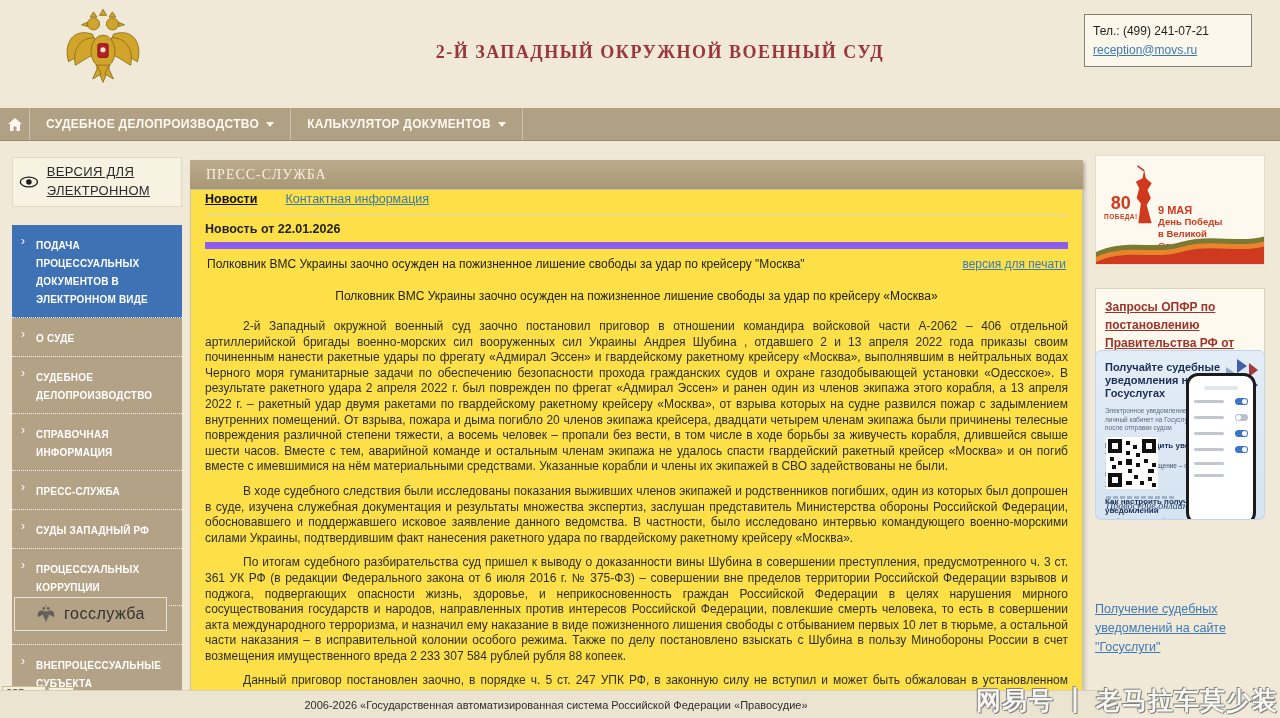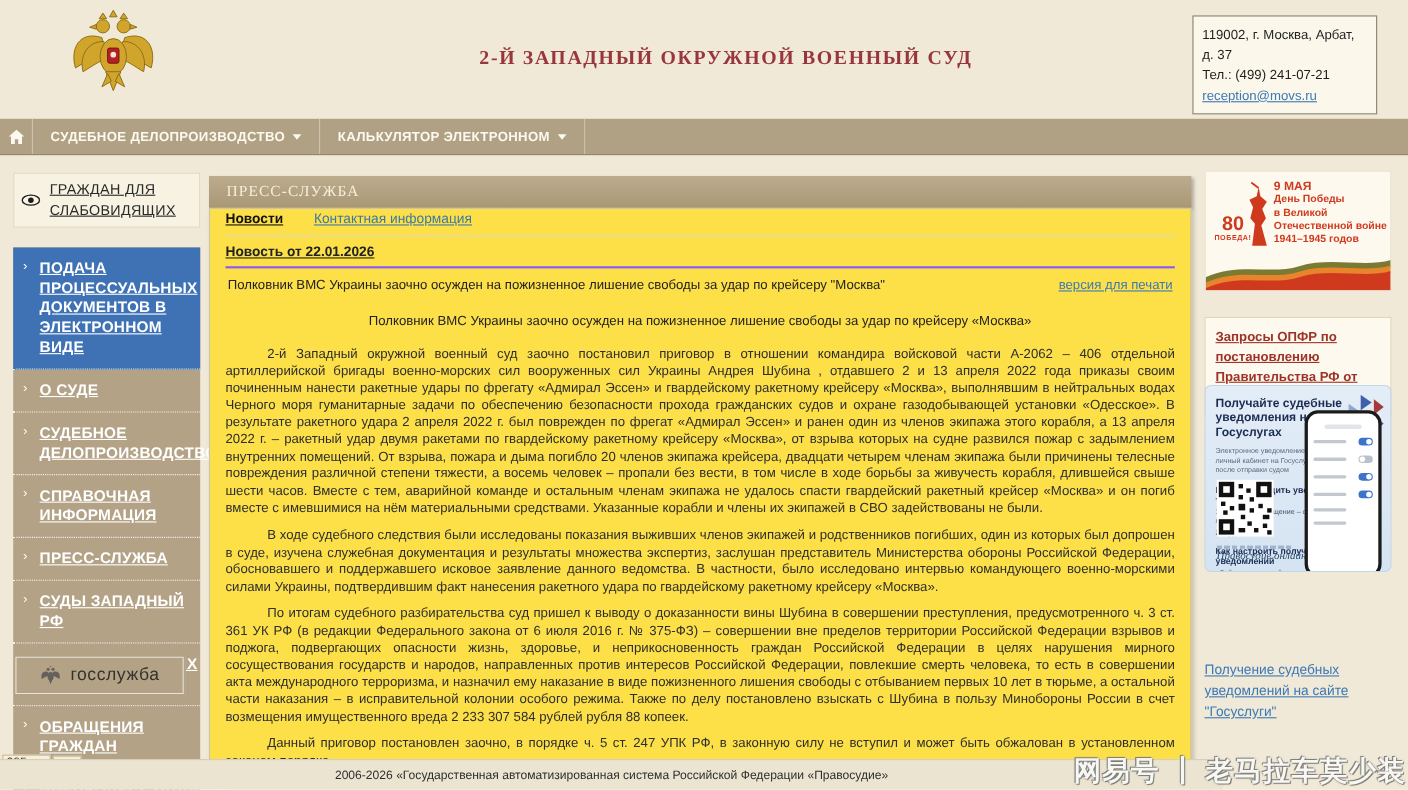--- a/index.html
+++ b/index.html
@@ -29,21 +29,21 @@
   
   .access-box { position:absolute; left:12px; top:157px; width:170px; height:50px; background:#f7f2e2;
     border:1px solid #e2dac2; display:flex; align-items:center; gap:8px; padding:4px 6px; cursor:pointer; }
   .access-box .txt { font-size:13px; color:#2a2a2a; text-decoration:underline; line-height:1.45;
     letter-spacing:0.3px; }
   .side-menu { position:absolute; left:12px; top:225px; width:170px; background:#b3a286; }
   .menu-item { position:relative; padding:10px 6px 10px 24px; border-bottom:1px dotted rgba(255,255,255,0.85);
     cursor:pointer; }
   .menu-item:last-child { border-bottom:none; }
   .menu-item .arr { position:absolute; left:9px; top:9px; color:#fff; font-size:12px; }
-  .menu-item .lbl { color:#ffffff; font-size:14px; font-weight:bold; text-decoration:underline;
+  .menu-item .lbl { color:#ffffff; font-size:10px; font-weight:bold; 
     line-height:15px; letter-spacing:0.2px; }
   .menu-item.active { background:#3e72b4; }
   .gossluzhba { position:absolute; left:12px; top:595px; width:157px; height:38px; background:#b3a286;
     box-shadow:inset 0 0 0 2px #b3a286, inset 0 0 0 3px rgba(255,255,255,0.7);
     display:flex; align-items:center; justify-content:center; gap:8px; cursor:pointer; }
   .gossluzhba .g-label { font-size:16px; color:#34322c; letter-spacing:0.5px; }
   .counter { position:absolute; left:2px; top:686px; display:flex; align-items:center; }
   .counter .nums { width:44px; background:#f6efdb; border:1px solid #c8bb95; font-size:11px;
     color:#4a3b22; line-height:13px; padding:0 3px; }
   .counter .nums .row2 { background:#f2a33c; }
@@ -54,35 +54,35 @@
   .panel-header { position:absolute; left:190px; top:160px; width:893px; height:29px;
     background:linear-gradient(#bcac8e,#a99875); box-shadow:2px 2px 3px rgba(0,0,0,0.25);
     display:flex; align-items:center; padding-left:16px;
     font-family:"Liberation Serif", serif; font-size:14px; letter-spacing:1px; color:#f5efdb; }
   .panel-body { position:absolute; left:190px; top:189px; width:893px; height:521px; background:#fde047;
     border:1px solid #cdc4ab; box-shadow:2px 2px 4px rgba(0,0,0,0.18); padding:2px 14px 0 14px; }
   .tabs { display:flex; gap:28px; align-items:baseline; padding-bottom:8px; border-bottom:1px solid #ddd6c2; }
   .tab-active { font-size:12.5px; font-weight:bold; color:#111; text-decoration:underline; cursor:pointer; }
   .tab-link { font-size:12.5px; color:#3c79a9; text-decoration:underline; cursor:pointer; }
   .news-date { font-size:12.5px; font-weight:bold; color:#222; padding:7px 0 6px 0;
-    border-bottom:2px solid #8b5cf6;text-decoration:underline; }
+    border-bottom:7px solid #8b5cf6; }
   .headline-row { display:flex; justify-content:space-between; align-items:flex-start; padding:8px 2px 0 2px; }
   .headline { font-size:12px; color:#222; }
   .print-link { font-size:12px; color:#3c79b5; text-decoration:underline; white-space:nowrap; margin-left:18px; cursor:pointer; }
   .article-title { text-align:center; font-size:12px; color:#222; margin-top:18px; }
   .article { margin-top:16px; }
   .article p { font-size:12px; line-height:15.6px; color:#2e2e2e; text-align:justify;
     text-indent:38px; margin-bottom:9px; }
 
   
   .victory { position:absolute; left:1095px; top:155px; width:170px; height:110px; background:#fdf9ef;
     border:1px solid #e7ddc6; overflow:hidden; cursor:pointer; }
   .victory .v-text { position:absolute; left:62px; top:8px; width:104px; color:#cf3a1f;
     font-weight:bold; line-height:12px; }
-  .victory .v1 { font-size:11px; } .victory .vs { font-size:9.5px; }
+  .victory .v1 { font-size:11px;margin-top:40px; } .victory .vs { font-size:9.5px; }
   .victory .badge80 { position:absolute; left:8px; top:40px; color:#cf3a1f; font-weight:bold;
     text-align:center; line-height:14px; }
   .victory .badge80 .n { font-size:18px; } .victory .badge80 .w { font-size:6.5px; letter-spacing:0.5px; }
   .victory svg.statue { position:absolute; left:24px; top:4px; }
   .victory svg.ribbon { position:absolute; left:0; bottom:0; }
   .opfr { position:absolute; left:1095px; top:288px; width:170px; background:#fdf9ef;
     border:1px solid #ddd3ba; padding:8px 9px; cursor:pointer; }
   .opfr .t { font-size:12px; font-weight:bold; color:#9e3226; text-decoration:underline; line-height:16px; }
   .gosuslugi { position:absolute; left:1095px; top:350px; width:170px; height:170px;
     background:linear-gradient(#e3edf7,#d5e4f2); border-radius:6px; border:1px solid #c3d5e8;
@@ -140,47 +140,46 @@
       <polygon points="57,10 61,4 65,10"></polygon>
       <polygon points="46,8 50,1 54,8"></polygon>
     </g>
     <rect x="44" y="41" width="12" height="16" rx="2" fill="#b52025" stroke="#7c1014" stroke-width="1"></rect>
     <circle cx="50" cy="48" r="3" fill="#efe7d2"></circle>
   </svg>
 
   <div class="site-title">2-Й ЗАПАДНЫЙ ОКРУЖНОЙ ВОЕННЫЙ СУД</div>
 
   <div class="contact-box">
-    <div>119002, г. Москва, Арбат, д. 37</div>
     <div>Тел.: (499) 241-07-21</div>
     <a href="#">reception@movs.ru</a>
   </div>
 
   <div class="navbar">
     <div class="nav-home">
       <svg width="14" height="13" viewBox="0 0 14 13">
         <polygon points="7,0 14,6 12,6 12,13 8.5,13 8.5,8.5 5.5,8.5 5.5,13 2,13 2,6 0,6" fill="#fdf9ef"></polygon>
       </svg>
     </div>
     <div class="nav-item">
       <span>СУДЕБНОЕ ДЕЛОПРОИЗВОДСТВО</span>
       <span class="chev"></span>
     </div>
     <div class="nav-item">
-      <span>КАЛЬКУЛЯТОР ЭЛЕКТРОННОМ</span>
+      <span>КАЛЬКУЛЯТОР ДОКУМЕНТОВ</span>
       <span class="chev"></span>
     </div>
   </div>
 
   <div class="access-box">
     <svg width="30" height="18" viewBox="0 0 30 18">
       <ellipse cx="15" cy="9" rx="13" ry="7.5" fill="none" stroke="#1c1c1c" stroke-width="2"></ellipse>
       <circle cx="15" cy="9" r="4.2" fill="#1c1c1c"></circle>
     </svg>
-    <span class="txt">ГРАЖДАН ДЛЯ СЛАБОВИДЯЩИХ</span>
+    <span class="txt">ВЕРСИЯ ДЛЯ ЭЛЕКТРОННОМ</span>
   </div>
 
   <div class="side-menu">
     <div class="menu-item active">
       <span class="arr">›</span>
       <span class="lbl">ПОДАЧА ПРОЦЕССУАЛЬНЫХ ДОКУМЕНТОВ В ЭЛЕКТРОННОМ ВИДЕ</span>
     </div>
     <div class="menu-item">
       <span class="arr">›</span>
       <span class="lbl">О СУДЕ</span>

